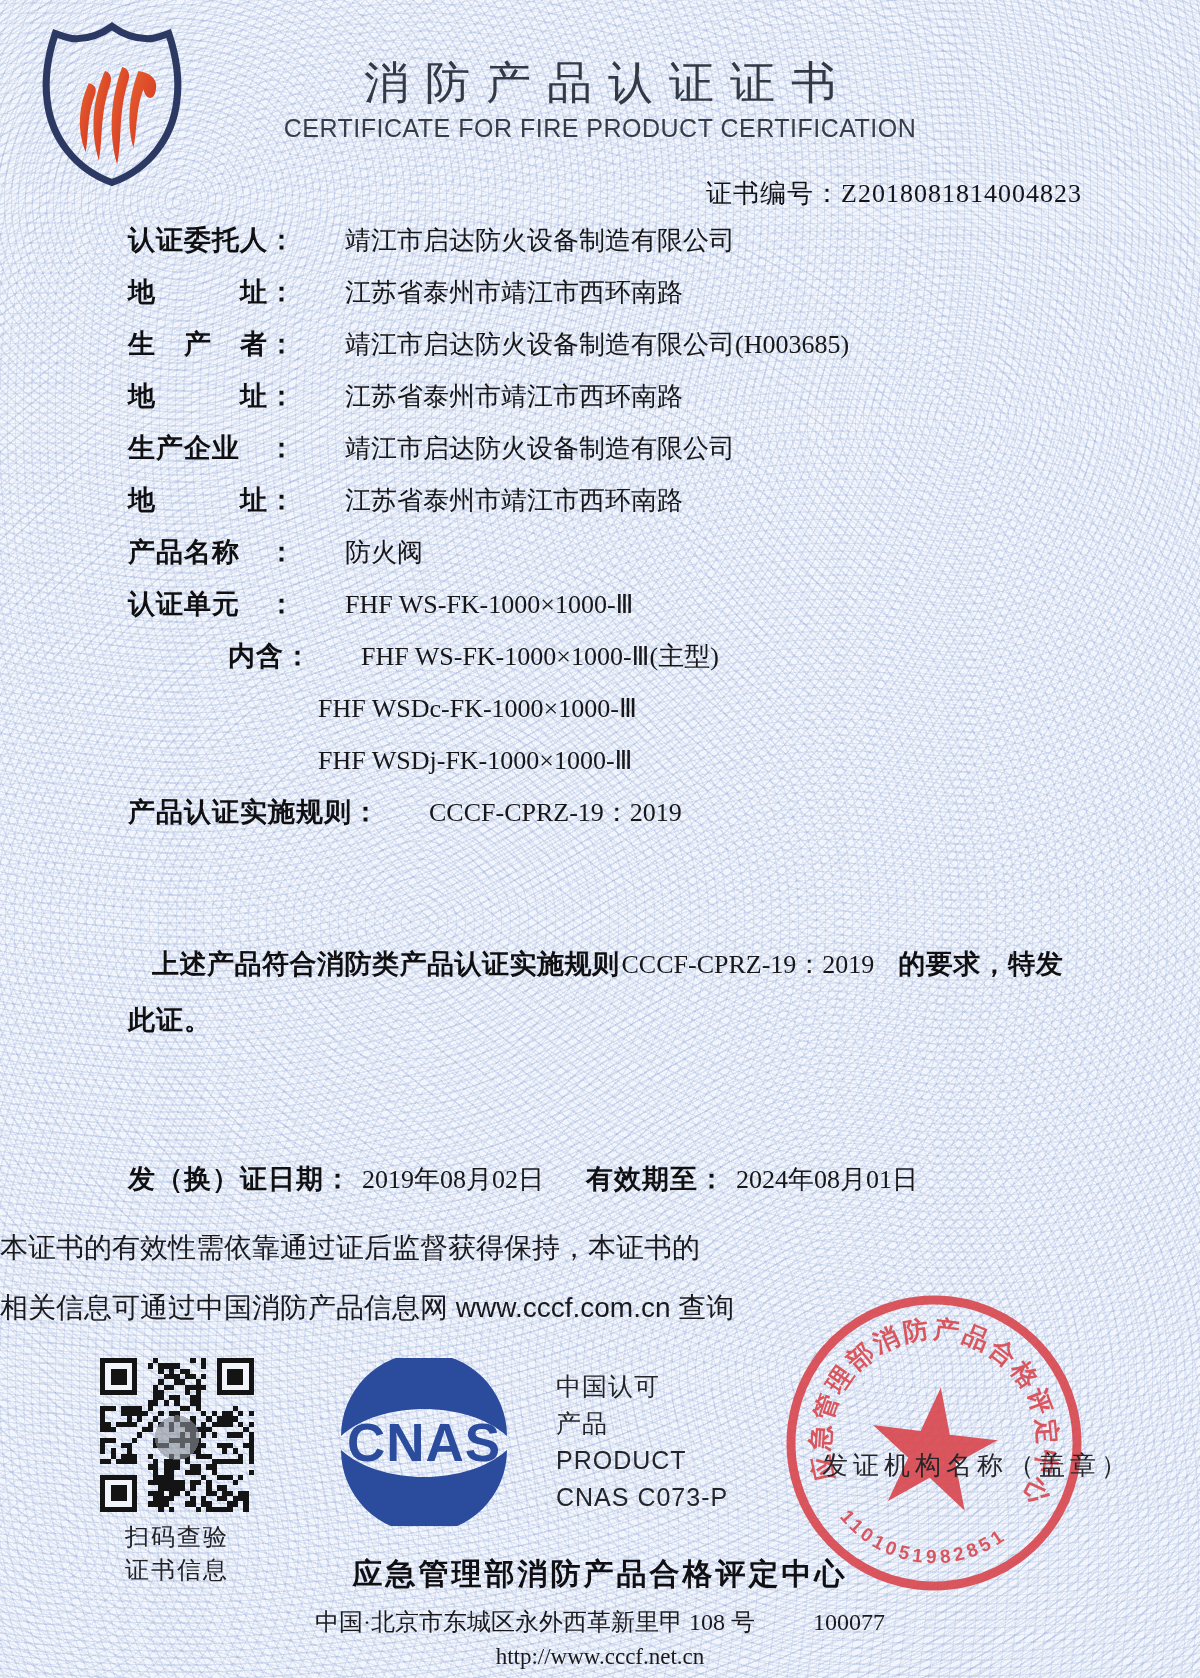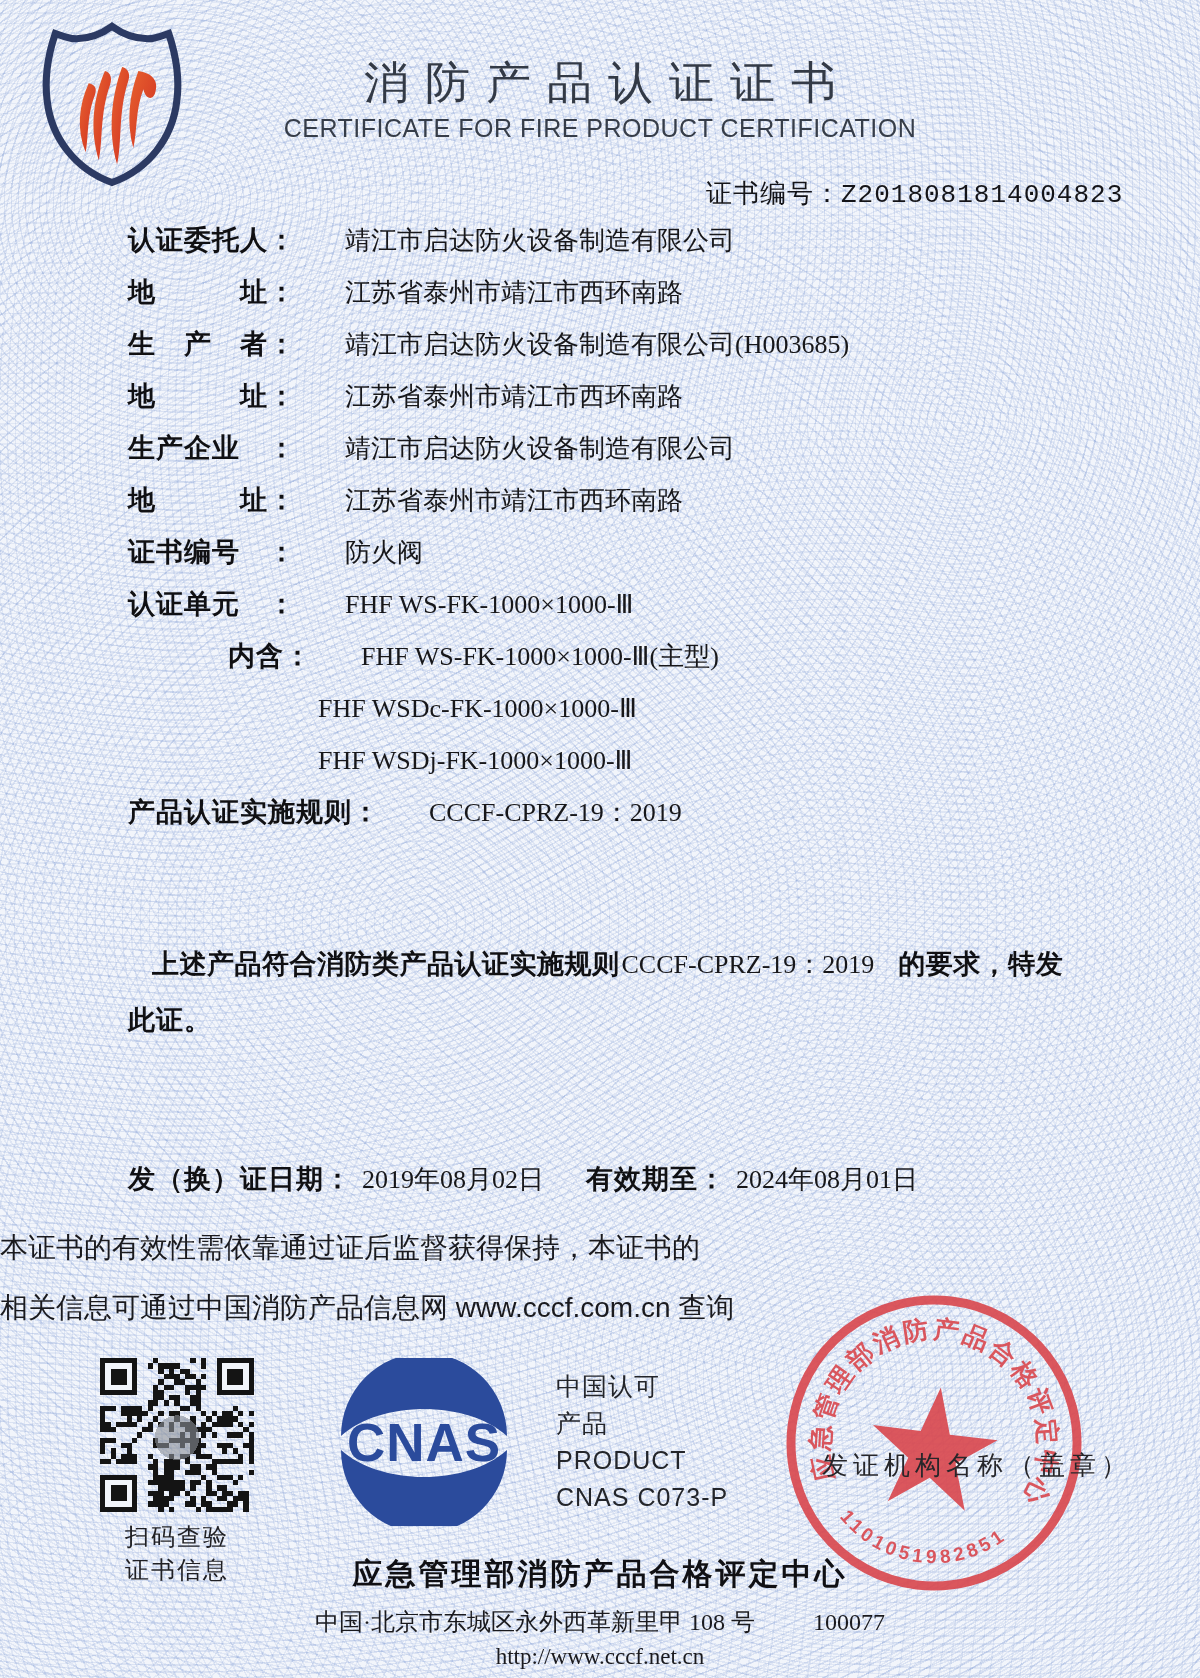--- a/index.html
+++ b/index.html
@@ -13,21 +13,21 @@
       repeating-radial-gradient(circle at 35% 55%, rgba(96,130,200,0.12) 0 1.5px, rgba(255,255,255,0) 1.5px 9px),
       repeating-radial-gradient(circle at 70% 82%, rgba(96,130,200,0.13) 0 1.5px, rgba(255,255,255,0) 1.5px 8px),
       repeating-radial-gradient(circle at 4% 92%, rgba(96,130,200,0.11) 0 1.5px, rgba(255,255,255,0) 1.5px 10px);
   }
   .logo{position:absolute;left:36px;top:20px;width:152px;height:168px;}
   .title{position:absolute;top:44px;left:0;width:100%;text-align:center;
     font-size:45px;letter-spacing:16px;padding-left:16px;box-sizing:border-box;color:#333a46;margin-top:9px;}
   .subtitle{position:absolute;top:114px;left:0;width:100%;text-align:center;
     font-size:25px;letter-spacing:.5px;color:#363d49;}
   .certno{position:absolute;left:706px;top:176px;font-size:26px;
-    font-family:Liberation Mono, monospace;color:#141418;letter-spacing:1px;}
+    font-family:Liberation Serif, serif;color:#141418;letter-spacing:1px;}
   .rows{position:absolute;left:128px;top:214px;width:1000px;}
   .row{height:52px;display:flex;align-items:center;white-space:nowrap;gap:39px;}
   .row.inner{padding-left:100px;}
   .row.cont{padding-left:180px;}
   .flabel{font-weight:bold;font-size:27px;letter-spacing:1px;color:#101013;}
   .fvalue{font-size:26px;font-family:"Liberation Serif",serif;color:#17171a;margin-left:10px;}
   .statement{position:absolute;left:128px;top:936px;width:1000px;line-height:56px;white-space:nowrap;}
   .statement .flabel{letter-spacing:.5px;margin-left:24px;}
   .statement2{position:absolute;left:128px;top:992px;line-height:56px;}
   .first-issue{position:absolute;left:374px;top:1086px;height:48px;display:flex;align-items:center;}
@@ -95,21 +95,21 @@
       </div>
     <div class="row">
         <span class="flabel">生产企业　：</span>
         <span class="fvalue">靖江市启达防火设备制造有限公司</span>
       </div>
     <div class="row">
         <span class="flabel">地　　　址：</span>
         <span class="fvalue">江苏省泰州市靖江市西环南路</span>
       </div>
     <div class="row">
-        <span class="flabel">证书编号　：</span>
+        <span class="flabel">产品名称　：</span>
         <span class="fvalue">防火阀</span>
       </div>
     <div class="row">
         <span class="flabel">认证单元　：</span>
         <span class="fvalue">FHF WS-FK-1000×1000-Ⅲ</span>
       </div>
     <div class="row inner">
         <span class="flabel">内含：</span>
         <span class="fvalue">FHF WS-FK-1000×1000-Ⅲ(主型)</span>
       </div>

